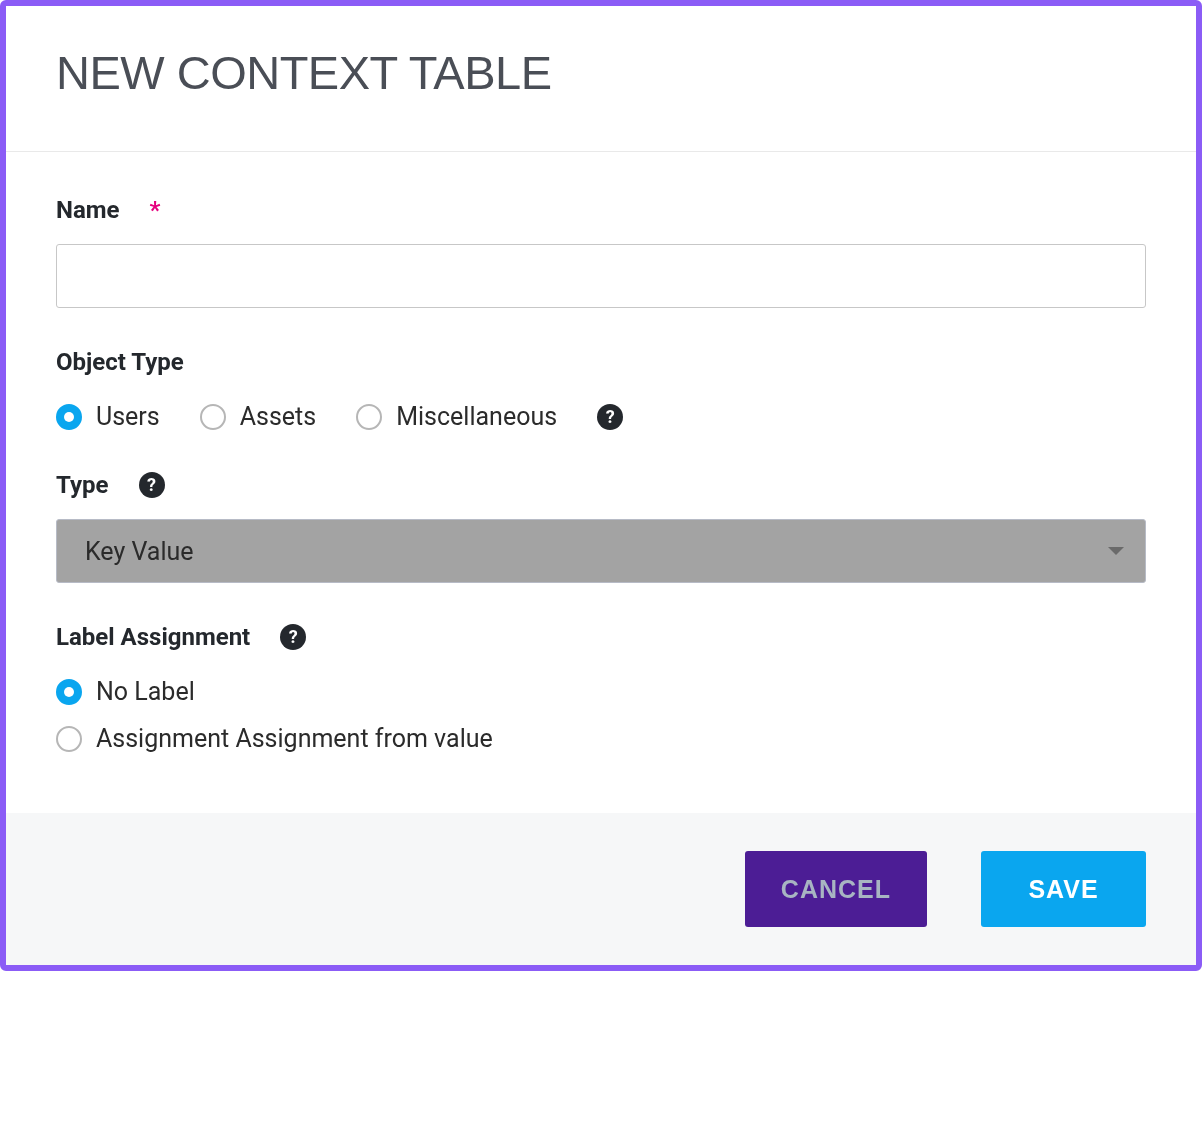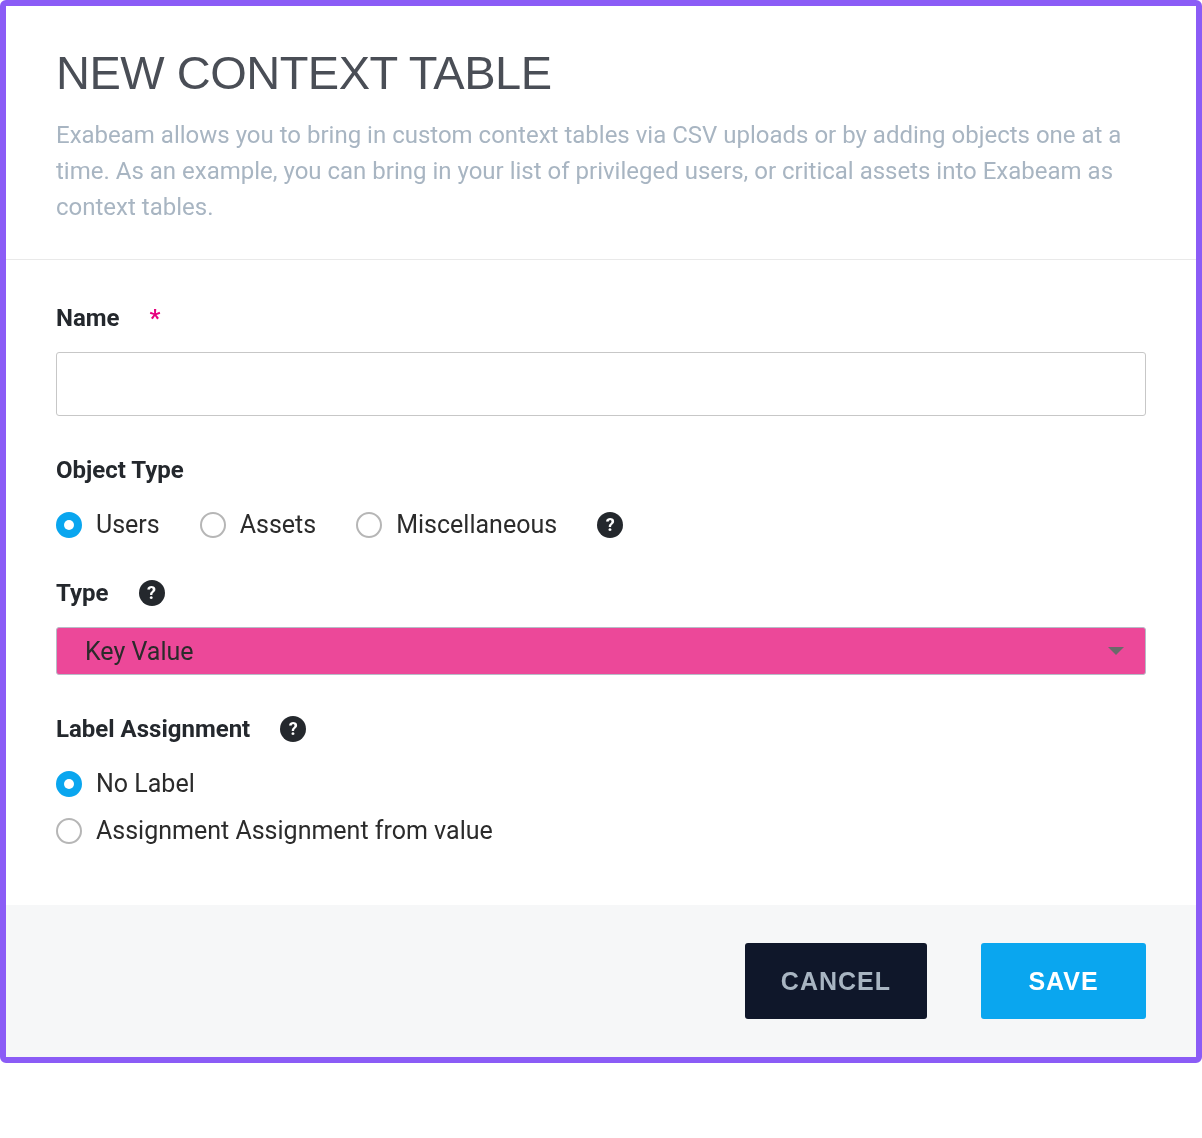--- a/index.html
+++ b/index.html
@@ -116,24 +116,24 @@
     cursor: pointer;
     flex: 0 0 auto;
     line-height: 1;
   }
   .select-wrap {
     position: relative;
     margin-top: 20px;
   }
   .select-display {
     width: 100%;
-    height: 48px;
+    height: 64px;
     border: 1px solid #b7bbc6;
     border-radius: 3px;
-    background: #ec4899;
+    background: #a3a3a3;
     font-size: 25px;
     color: #2b2b2b;
     padding: 0 50px 0 28px;
     display: flex;
     align-items: center;
     cursor: pointer;
   }
   .select-caret {
     position: absolute;
     right: 22px;
@@ -162,37 +162,36 @@
     letter-spacing: 1px;
     border-radius: 3px;
     cursor: pointer;
     text-transform: uppercase;
     border: none;
     display: inline-flex;
     align-items: center;
     justify-content: center;
   }
   .btn-cancel {
-    background: #0f172a;
+    background: #4c1d95;
     color: #a8b5c2;
   }
   .btn-save {
     background: #0aa6ef;
     color: #fff;
     min-width: 165px;
   }
 </style>
 </head>
 <body>
 
 <div class="dialog">
 
   <div class="dialog-header">
     <h1 class="dialog-title">New Context Table</h1>
-    <p class="dialog-desc">Exabeam allows you to bring in custom context tables via CSV uploads or by adding objects one at a time. As an example, you can bring in your list of privileged users, or critical assets into Exabeam as context tables.</p>
   </div>
 
   <div class="dialog-body">
 
     <div class="form-group">
       <div class="label">
         <span>Name</span>
           <span class="req">*</span>
       </div>
       <input type="text" class="text-input" value="" style="">

